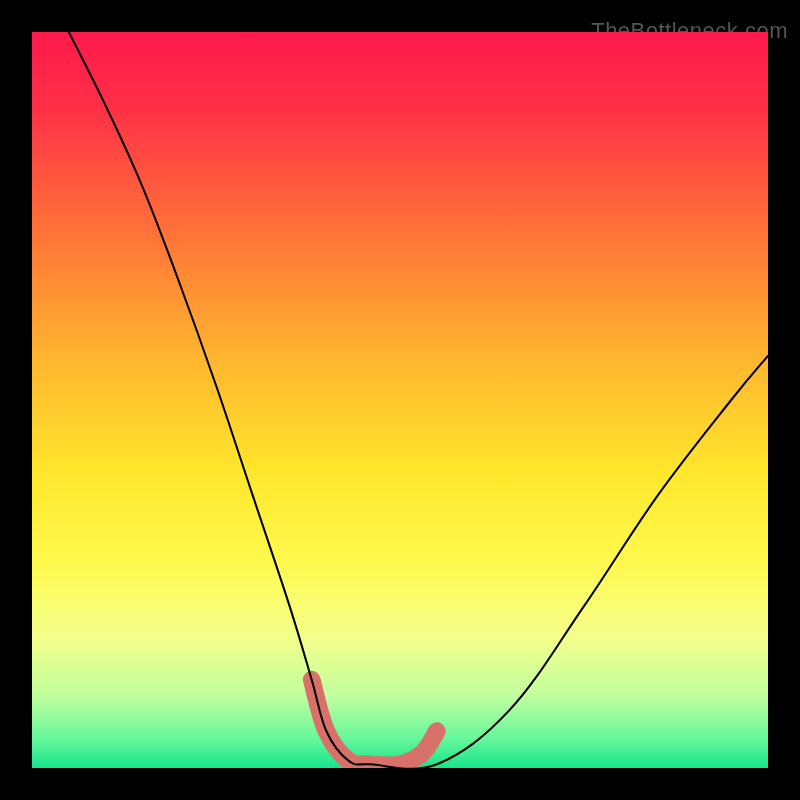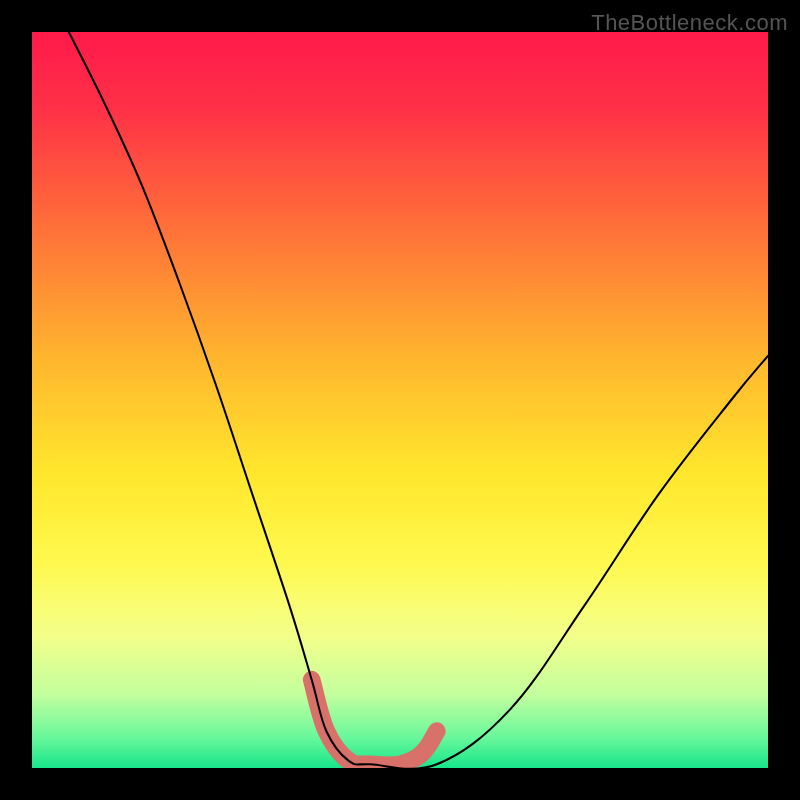--- a/index.html
+++ b/index.html
@@ -12,21 +12,21 @@
     font-family: Arial, Helvetica, sans-serif;
   }
   .frame {
     position: relative;
     width: 800px;
     height: 800px;
     background: #000;
   }
   .watermark {
     position: absolute;
-    top: 10px;
+    top: 18px;
     right: 12px;
     color: #555;
     font-size: 22px;
     font-weight: 500;
     letter-spacing: 0.5px;
     user-select: none;
   }
   .plot-area {
     position: absolute;
     left: 32px;

